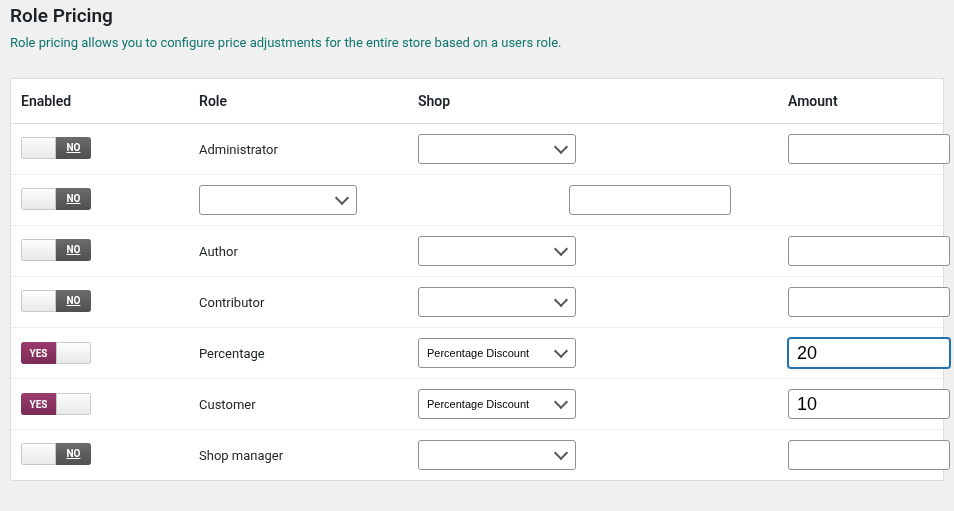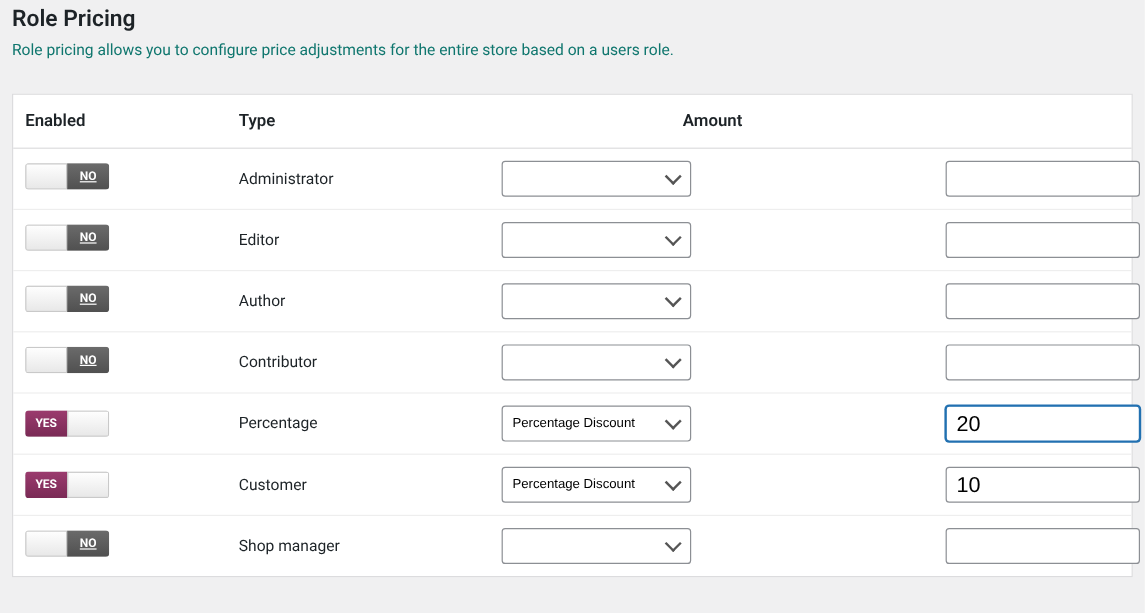--- a/index.html
+++ b/index.html
@@ -131,42 +131,42 @@
 </head>
 <body>
 
 <h2 class="page-title">Role Pricing</h2>
 <p class="desc">Role pricing allows you to configure price adjustments for the entire store based on a users role.</p>
 
 <div class="panel">
 
   <div class="row header">
     <div class="col-enabled">Enabled</div>
-    <div class="col-type">Type</div>
+    <div class="col-role">Role</div>
+    <div class="col-type">Shop</div>
     <div class="col-amount">Amount</div>
   </div>
 
   <div id="rows-container">
       <div class="row">
         <div class="col-enabled"><div class="toggle off">
             <div class="half knob"></div>
             <div class="half label-side">NO</div>
           </div></div>
         <div class="col-role">Administrator</div>
         <div class="col-type">
           <div class="select-wrap"><select class="type-select"><option value=""></option><option value="Percentage Discount">Percentage Discount</option></select></div>
         </div>
         <div class="col-amount"><input type="text" class="amount" style=""></div>
       </div>
       <div class="row">
         <div class="col-enabled"><div class="toggle off">
             <div class="half knob"></div>
             <div class="half label-side">NO</div>
           </div></div>
-        <div class="col-role">Editor</div>
         <div class="col-type">
           <div class="select-wrap"><select class="type-select"><option value=""></option><option value="Percentage Discount">Percentage Discount</option></select></div>
         </div>
         <div class="col-amount"><input type="text" class="amount" style=""></div>
       </div>
       <div class="row">
         <div class="col-enabled"><div class="toggle off">
             <div class="half knob"></div>
             <div class="half label-side">NO</div>
           </div></div>

